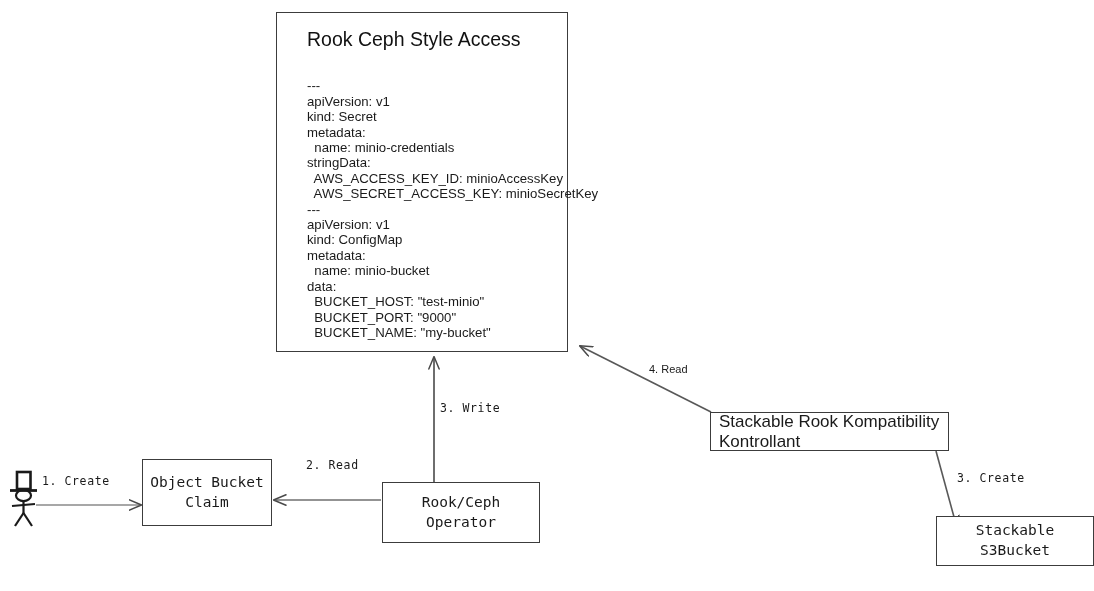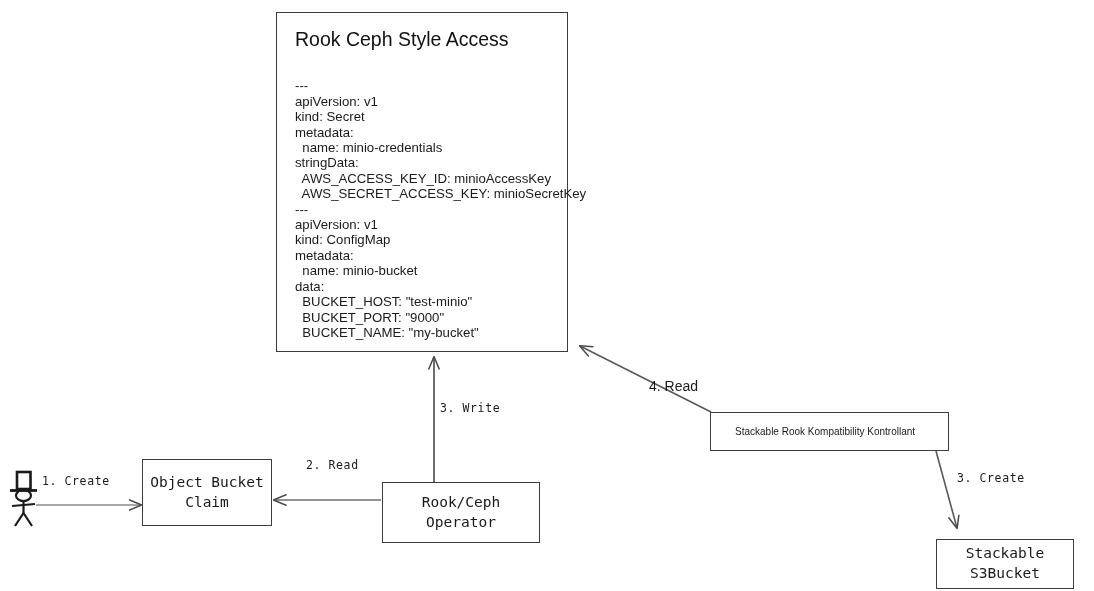--- a/index.html
+++ b/index.html
@@ -37,35 +37,35 @@
     color: #1a1a1a;
     display: flex;
     align-items: center;
     justify-content: center;
     text-align: center;
     line-height: 1.35;
     letter-spacing: 0px;
   }
   .node-sans {
     font-family: "Liberation Sans", sans-serif;
-    font-size: 10px;
+    font-size: 17px;
     color: #1a1a1a;
     display: flex;
     align-items: center;
     justify-content: flex-start;
-    padding-left: 24px;
+    padding-left: 8px;
   }
 
   
   #yaml-card {
     left: 276px;
     top: 12px;
     width: 292px;
     height: 340px;
-    padding: 10px 12px 8px 16px;
+    padding: 10px 12px 8px 28px;
   }
   #yaml-title {
     font-family: "Liberation Sans", sans-serif;
     font-size: 19.5px;
     color: #111111;
     line-height: 1.15;
     margin: 5px 0 0 2px;
   }
   #yaml-body {
     font-family: "Liberation Sans", sans-serif;
@@ -82,22 +82,21 @@
     color: #1a1a1a;
     white-space: nowrap;
   }
   .lbl-mono {
     font-family: "DejaVu Sans Mono", monospace;
     font-size: 11.5px;
     letter-spacing: 0.6px;
   }
   .lbl-sans {
     font-family: "Liberation Sans", sans-serif;
-    font-size: 14px;
-    margin-top: 15px;
+    font-size: 11px;
   }
 
   
   #actor {
     position: absolute;
     left: 6px;
     top: 470px;
     width: 42px;
     height: 58px;
   }
@@ -179,21 +178,21 @@
   </div>
 
   <div class="node node-mono" style="left:382px; top:482px; width:158px; height:61px;">
     <span>Rook/Ceph Operator</span>
   </div>
 
   <div class="node node-sans" style="left:710px; top:412px; width:239px; height:39px;">
     <span>Stackable Rook Kompatibility Kontrollant</span>
   </div>
 
-  <div class="node node-mono" style="left:936px; top:539px; width:138px; height:50px;">
+  <div class="node node-mono" style="left:936px; top:516px; width:158px; height:50px;">
     <span>Stackable S3Bucket</span>
   </div>
 
   <div class="edge-label lbl-mono" style="left:42px; top:474px;">1. Create</div>
 
   <div class="edge-label lbl-mono" style="left:306px; top:458px;">2. Read</div>
 
   <div class="edge-label lbl-mono" style="left:440px; top:401px;">3. Write</div>
 
   <div class="edge-label lbl-sans" style="left:649px; top:363px;">4. Read</div>

